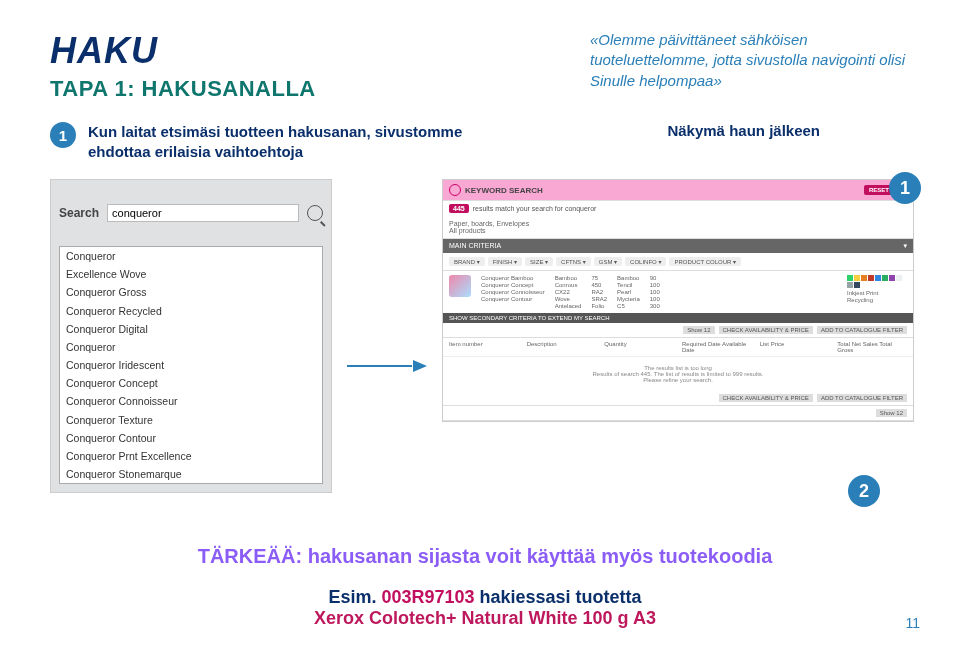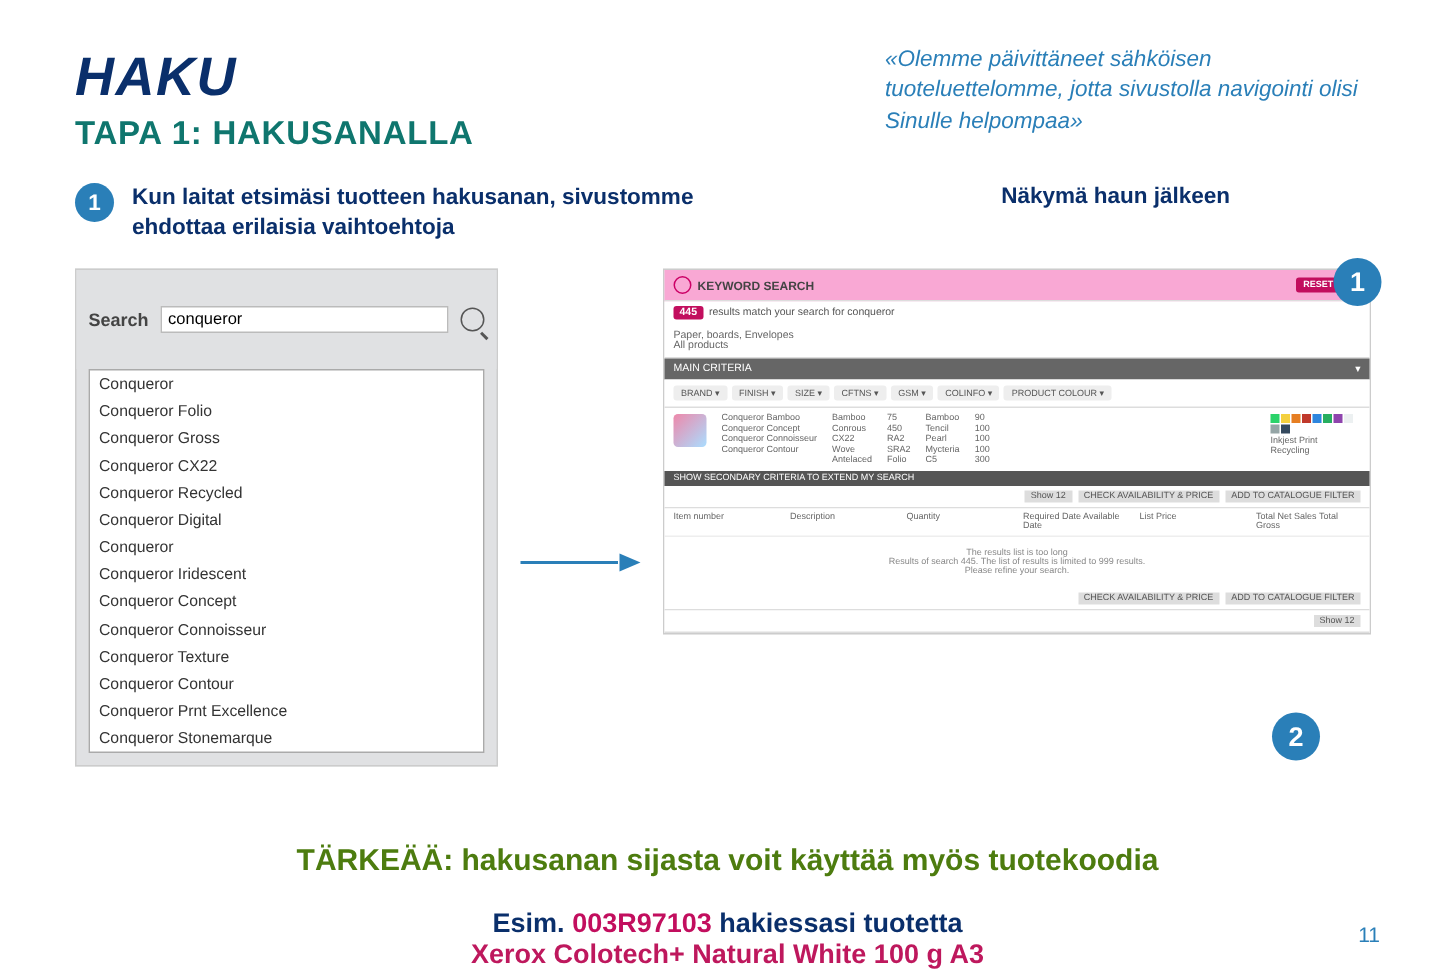--- a/index.html
+++ b/index.html
@@ -320,21 +320,21 @@
   .two-circle {
     position: absolute;
     right: 80px;
     top: 475px;
   }
   .bottom-text {
     text-align: center;
     margin-top: 50px;
   }
   .important {
-    color: #4d7c0f;
+    color: #8b5cf6;
     font-weight: 700;
     font-size: 20px;
     line-height: 1.3;
   }
   .esim {
     margin-top: 18px;
     color: #0a2f6b;
     font-weight: 700;
     font-size: 18px;
   }
@@ -364,23 +364,22 @@
 <div class="screens">
 
   <div class="search-box">
     <div class="search-head">
       <span class="lbl">Search</span>
       <input type="text" value="conqueror" style="">
       <span class="mag"></span>
     </div>
     <div class="suggestions" id="suggestions">
         <div>Conqueror</div>
-        <div>Conqueror Folio</div>
+        <div>Excellence Wove</div>
         <div>Conqueror Gross</div>
-        <div>Conqueror CX22</div>
         <div>Conqueror Recycled</div>
         <div>Conqueror Digital</div>
         <div>Conqueror</div>
         <div>Conqueror Iridescent</div>
         <div>Conqueror Concept</div>
         <div>Conqueror Connoisseur</div>
         <div>Conqueror Texture</div>
         <div>Conqueror Contour</div>
         <div>Conqueror Prnt Excellence</div>
         <div>Conqueror Stonemarque</div>

